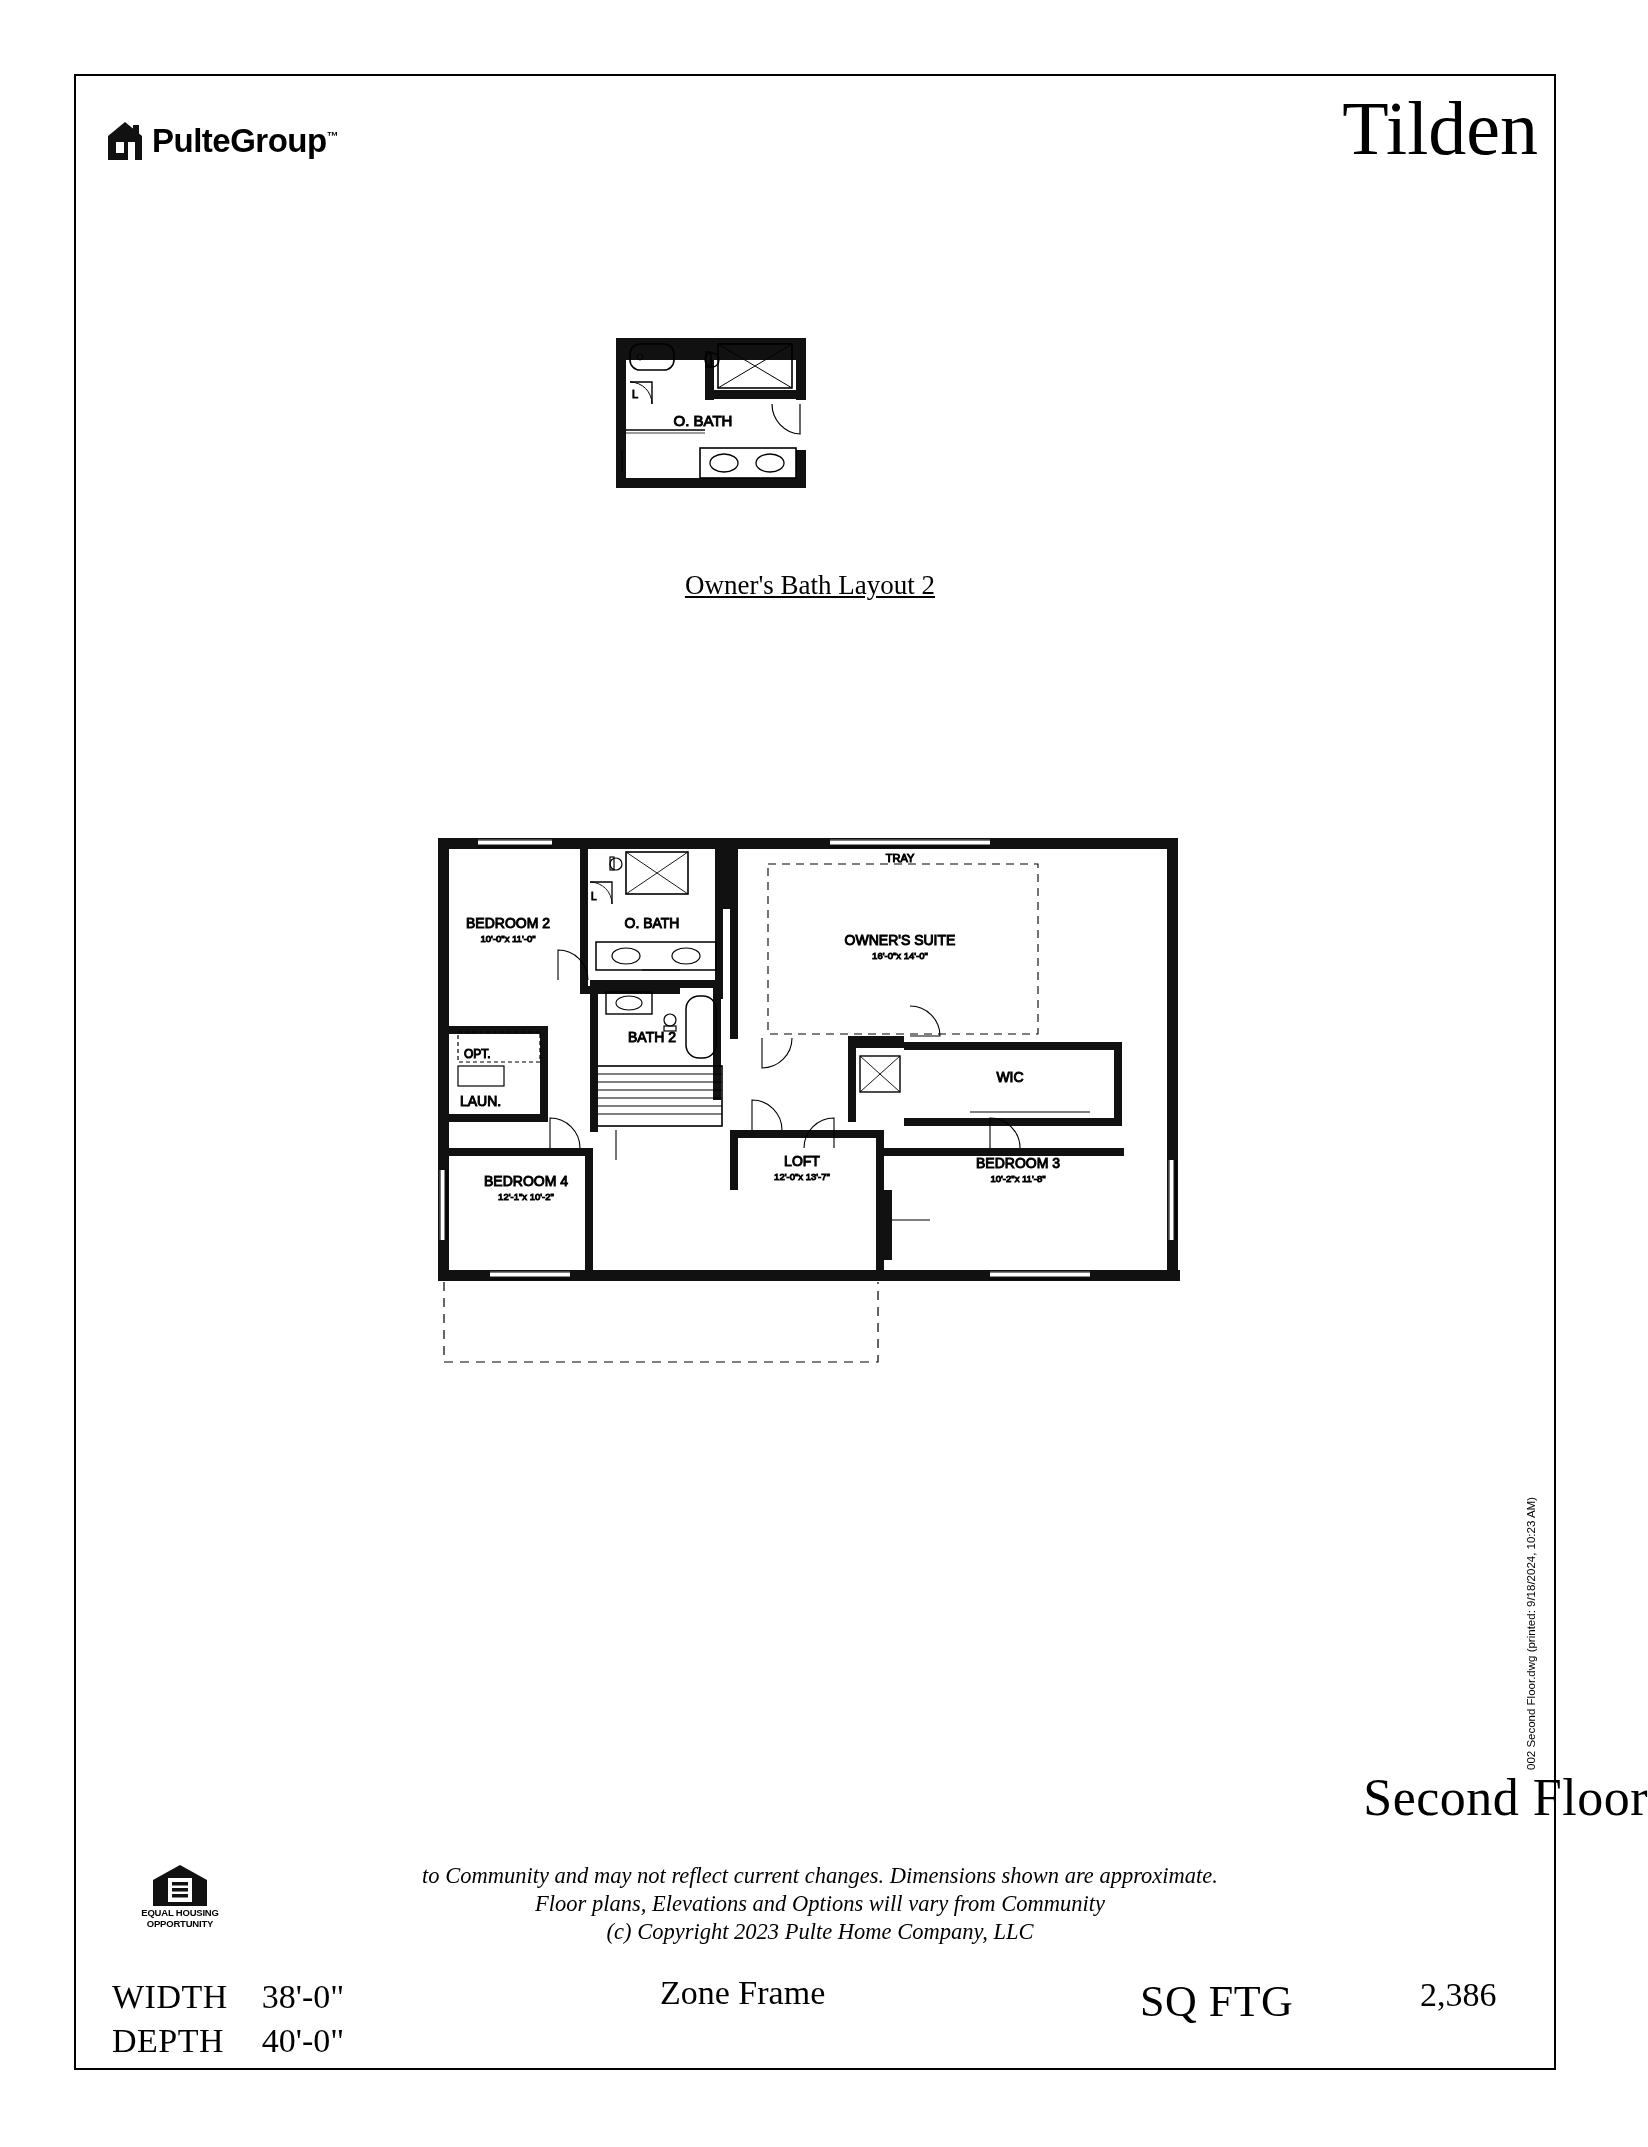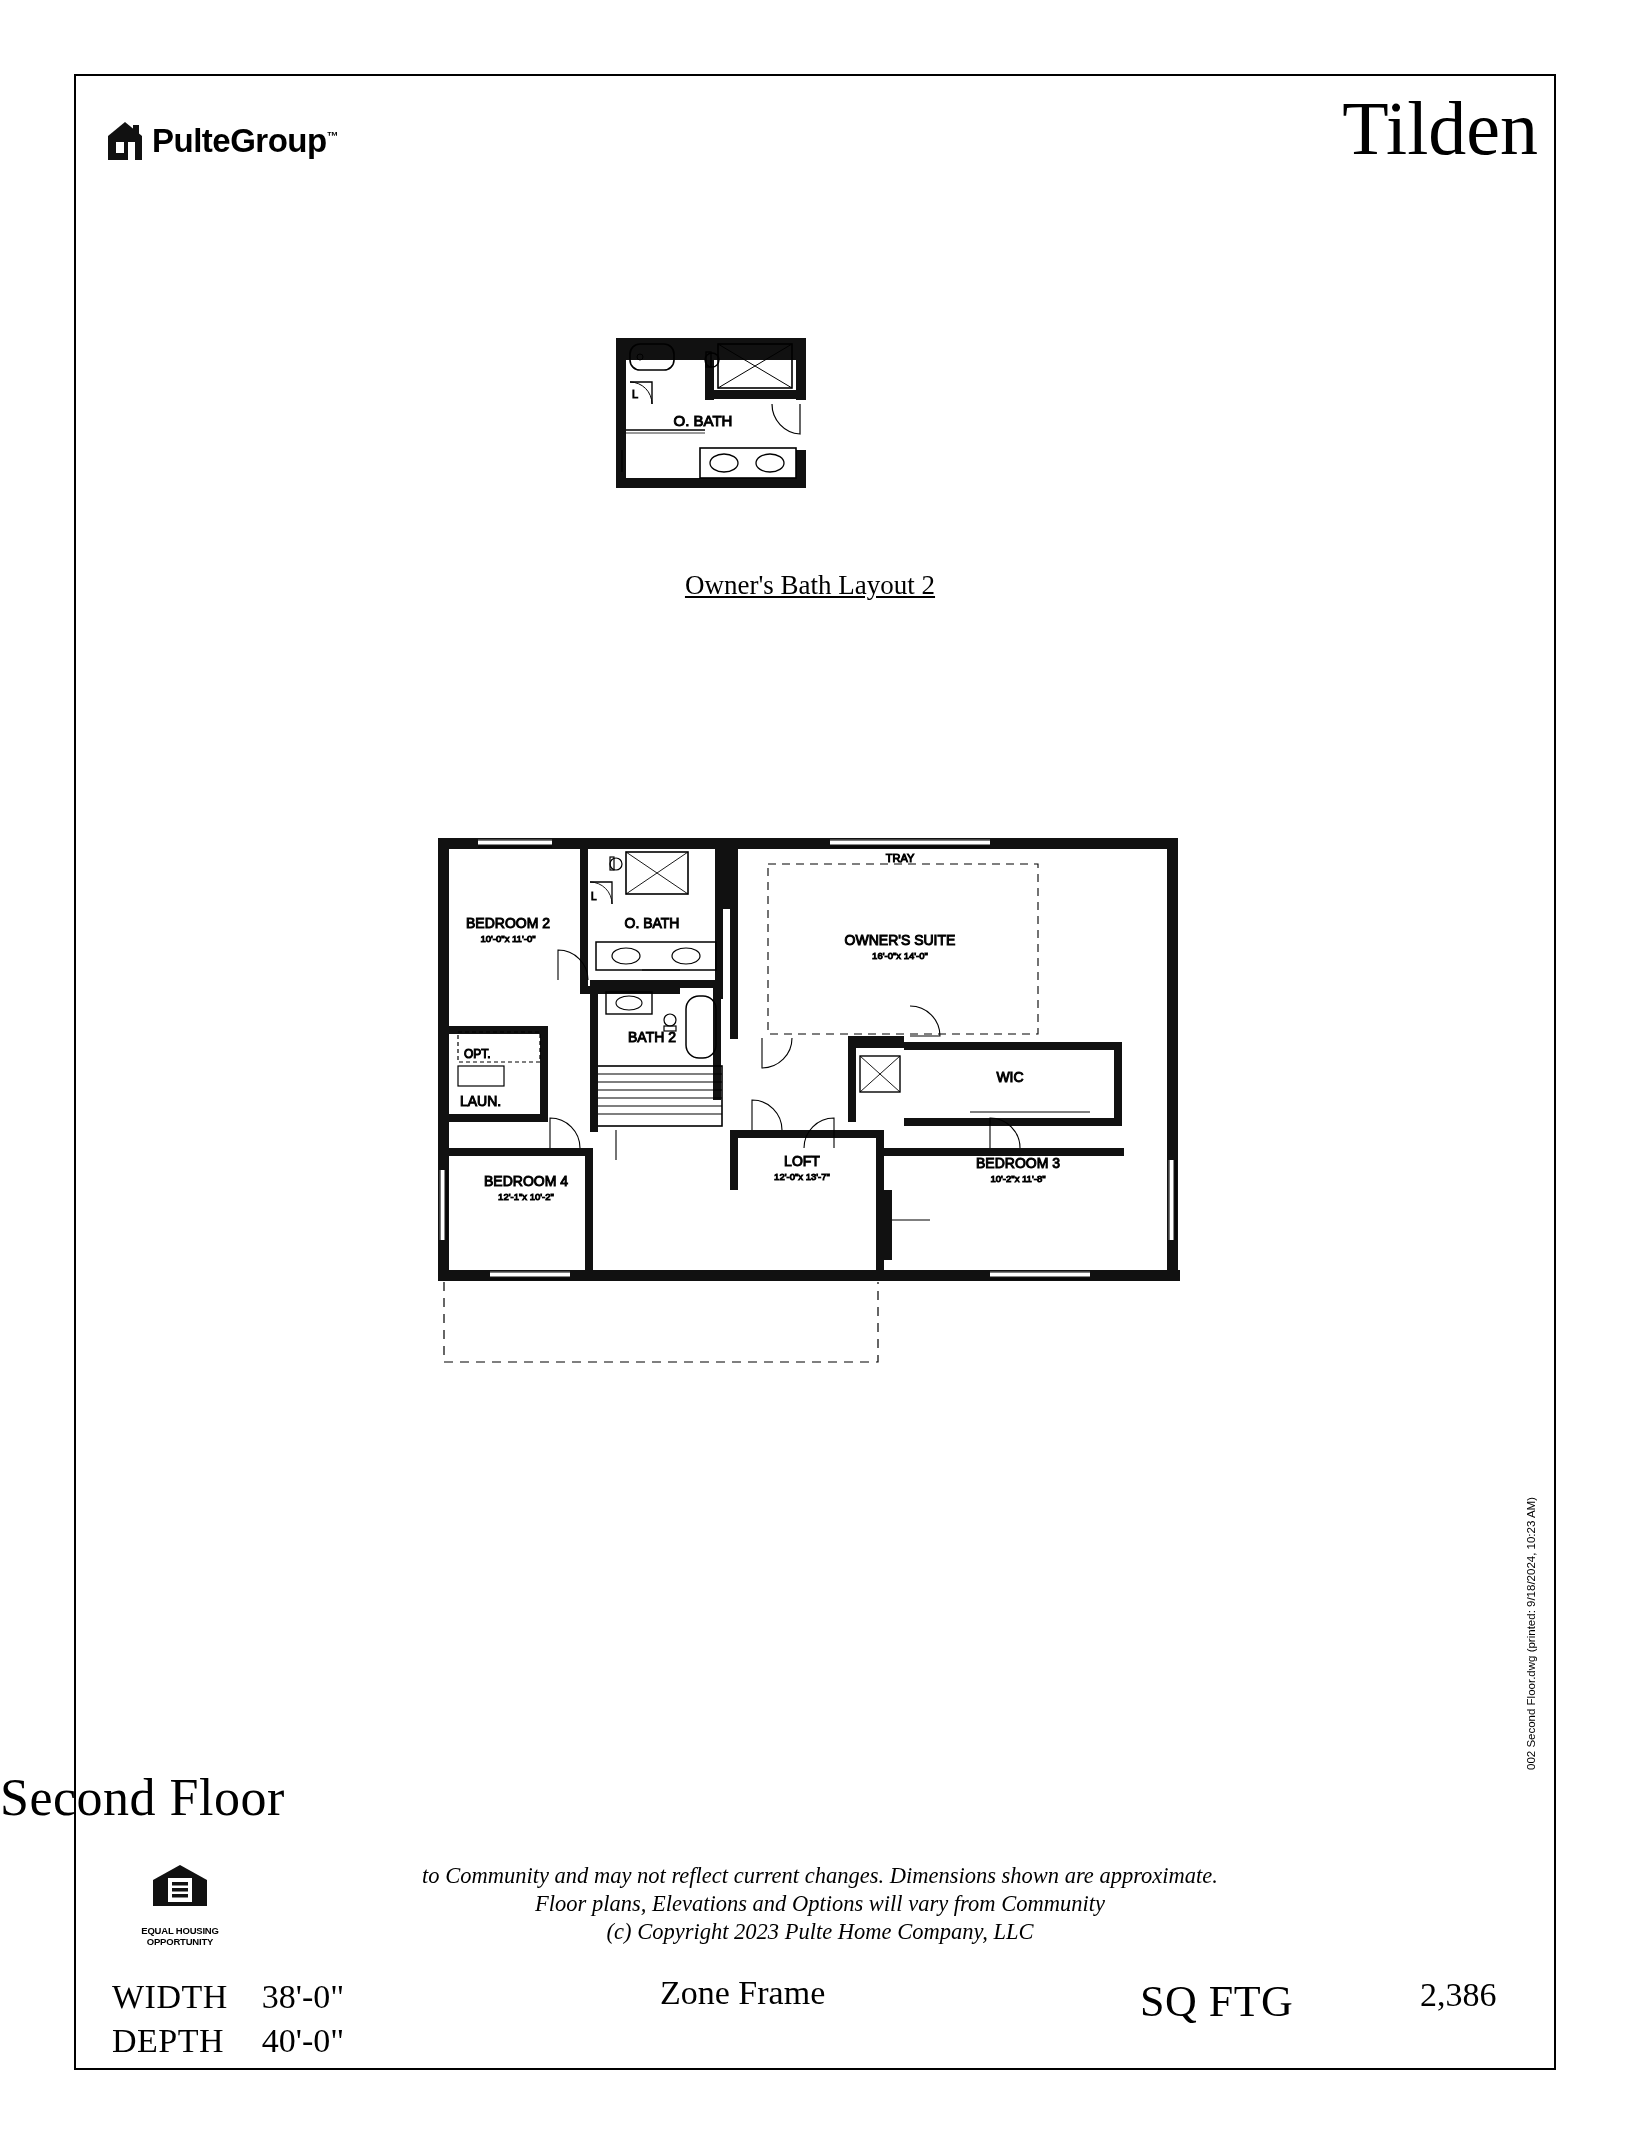--- a/index.html
+++ b/index.html
@@ -91,21 +91,21 @@
     top: 830px;
     width: 830px;
     height: 730px;
   }
 
   
   .floor-title {
     position: absolute;
     left: 0; right: 0;
     top: 1768px;
-    text-align: left;
+    text-align: right;
     font-size: 52px;
     letter-spacing: 0.5px;
   }
   .disclaimer {
     position: absolute;
     left: 240px;
     top: 1862px;
     width: 1160px;
     text-align: center;
     font-style: italic;
@@ -123,21 +123,21 @@
     width: 62px;
     height: 46px;
     margin: 0 auto;
     position: relative;
   }
   .eho-text {
     font-family: "Liberation Sans", sans-serif;
     font-size: 9.5px;
     font-weight: bold;
     line-height: 1.15;
-    margin-top: 18px;
+    margin-top: 0;
     letter-spacing: -0.2px;
   }
   .specs {
     position: absolute;
     left: 112px;
     top: 1975px;
     font-size: 34px;
     line-height: 1.28;
   }
   .specs table { border-collapse: collapse; }

